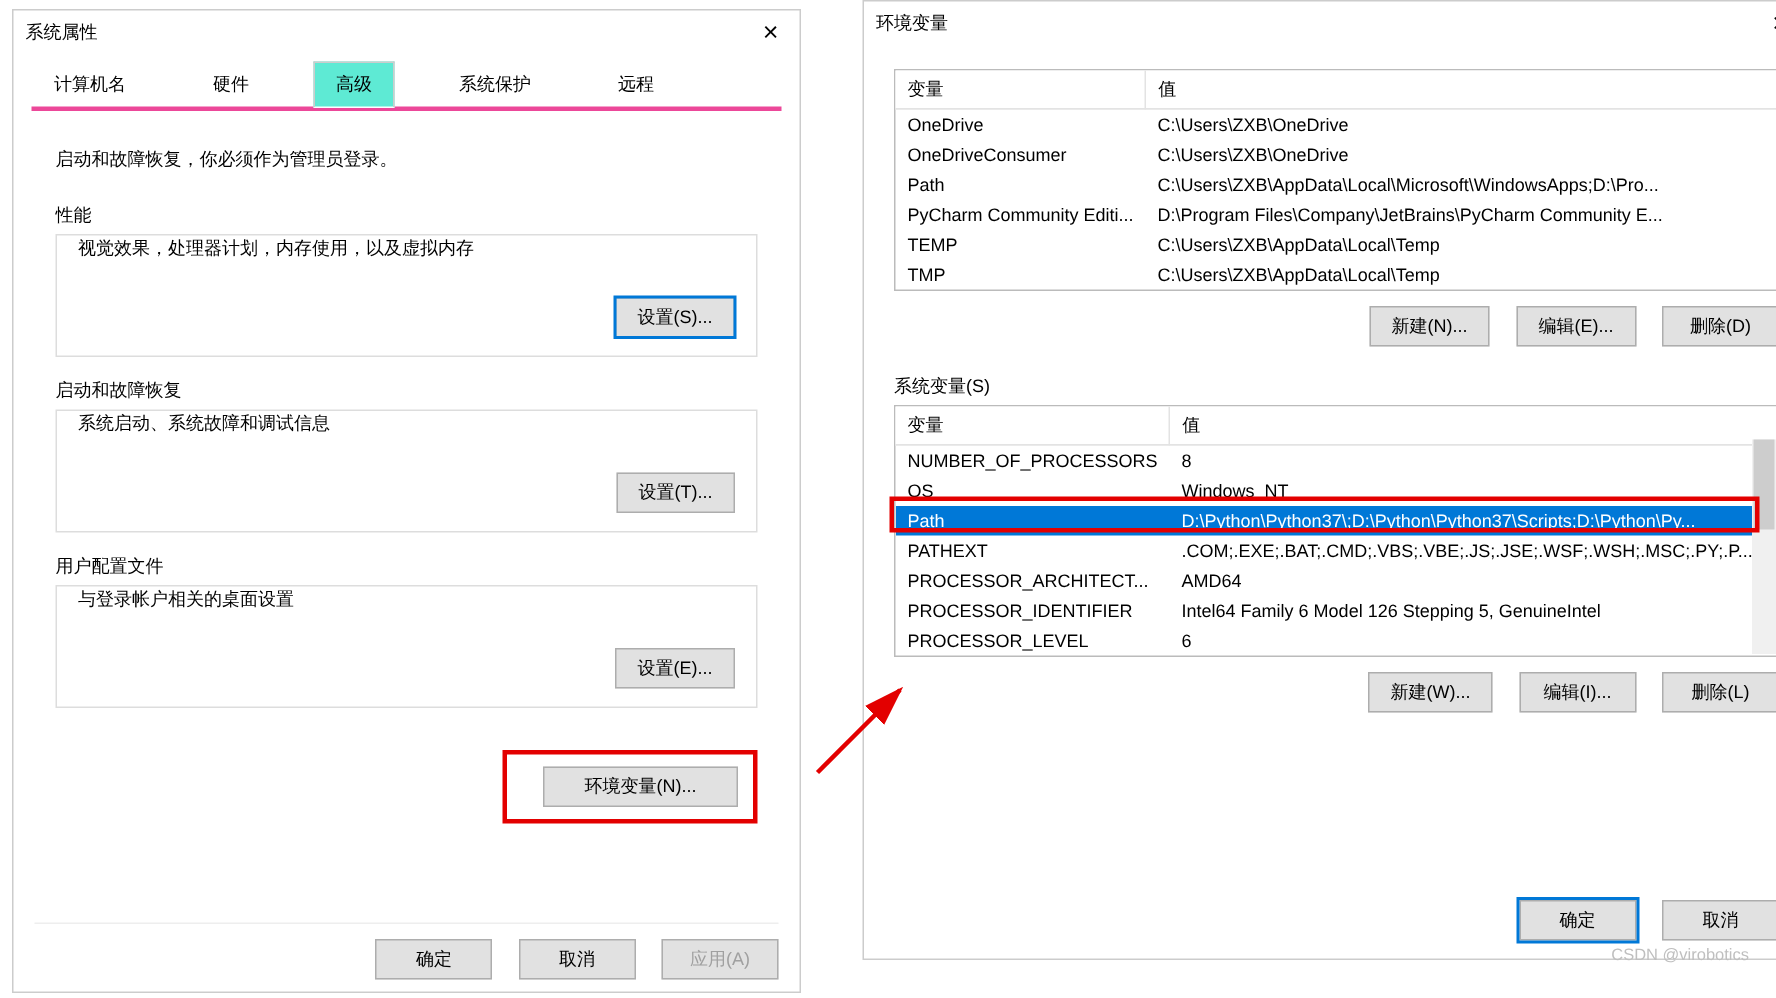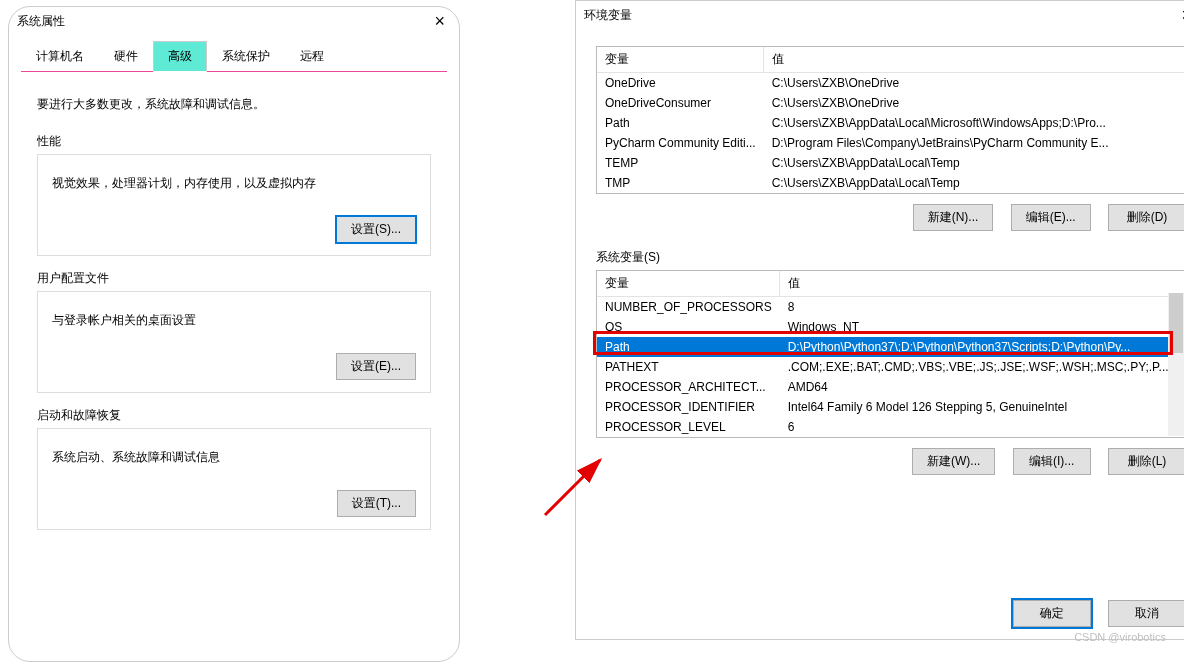--- a/index.html
+++ b/index.html
@@ -1,30 +1,30 @@
 <!DOCTYPE html>
 <html><head>
 <meta charset="utf-8">
 <style>
 * { box-sizing: border-box; margin: 0; padding: 0; font-family: "Microsoft YaHei", "Segoe UI", sans-serif; font-size: 12px; }
 body { background: #fff; width: 1184px; height: 665px; position: relative; overflow: hidden; }
 .dialog { position: absolute; background: #fff; border: 1px solid #ccc; }
-.dlg1 { left: 8px; top: 6px; width: 452px; height: 656px; border-radius: 22px; }
+.dlg1 { left: 8px; top: 6px; width: 526px; height: 656px; }
 .dlg2 { left: 575px; top: 0; width: 632px; height: 640px; }
 .titlebar { display: flex; justify-content: space-between; align-items: center; padding: 4px 8px 8px 8px; }
 .titlebar .title { font-size: 12px; }
 .close-x { font-size: 18px; font-weight: 300; cursor: pointer; padding: 0 6px; }
-.tabs { display: flex; border-bottom: 1px solid #ec4899; margin: 0 12px; }
+.tabs { display: flex; border-bottom: 3px solid #ec4899; margin: 0 12px; gap: 28px; }
 .tab { padding: 6px 14px; border: 1px solid transparent; cursor: pointer; position: relative; top: 1px; }
 .tab.active { border: 1px solid #ccc; border-bottom: 1px solid #fff; background: #5eead4; }
 .content1 { padding: 16px 28px; }
 .intro { margin: 8px 0 20px 0; }
 .group { margin-bottom: 14px; }
 .group-title { margin-bottom: 4px; }
-.group-box { border: 1px solid #ddd; padding: 20px 14px 12px 14px; }
+.group-box { border: 1px solid #ddd; padding: 0 14px 12px 14px; }
 .desc { margin-bottom: 24px; }
 .btn-row { text-align: right; margin-top: 6px; }
 .btn { display: inline-block; min-width: 78px; padding: 4px 14px; border: 1px solid #adadad; background: #e1e1e1; cursor: pointer; text-align: center; margin-left: 14px; }
 .btn.focused { outline: 2px solid #0078d7; outline-offset: -1px; }
 .btn.disabled { color: #a0a0a0; cursor: default; }
 .env-btn-wrap { text-align: right; margin-top: 28px; }
 .env-btn-box { border: 3px solid #e30000; display: inline-block; padding: 8px 10px; }
 .bottom-bar { position: absolute; bottom: 8px; right: 14px; left: 14px; text-align: right; border-top: 1px solid #eee; padding-top: 10px; }
 .section2 { margin: 12px 20px 0 20px; }
 .sec-label { margin-bottom: 4px; }
@@ -53,46 +53,56 @@
     <span class="close-x">×</span>
   </div>
   <div class="tabs">
     <div class="tab">计算机名</div>
     <div class="tab">硬件</div>
     <div class="tab active">高级</div>
     <div class="tab">系统保护</div>
     <div class="tab">远程</div>
   </div>
   <div class="content1">
-    <div class="intro">要进行大多数更改，系统故障和调试信息。</div>
+    <div class="intro">启动和故障恢复，你必须作为管理员登录。</div>
 
     <div class="group">
       <div class="group-title">性能</div>
       <div class="group-box">
         <div class="desc">视觉效果，处理器计划，内存使用，以及虚拟内存</div>
         <div class="btn-row"><span class="btn focused">设置(S)...</span></div>
       </div>
     </div>
 
     <div class="group">
+      <div class="group-title">启动和故障恢复</div>
+      <div class="group-box">
+        <div class="desc">系统启动、系统故障和调试信息</div>
+        <div class="btn-row"><span class="btn">设置(T)...</span></div>
+      </div>
+    </div>
+
+    <div class="group">
       <div class="group-title">用户配置文件</div>
       <div class="group-box">
         <div class="desc">与登录帐户相关的桌面设置</div>
         <div class="btn-row"><span class="btn">设置(E)...</span></div>
       </div>
     </div>
 
-    <div class="group">
-      <div class="group-title">启动和故障恢复</div>
-      <div class="group-box">
-        <div class="desc">系统启动、系统故障和调试信息</div>
-        <div class="btn-row"><span class="btn">设置(T)...</span></div>
-      </div>
-    </div>
-
+    <div class="env-btn-wrap">
+      <span class="env-btn-box">
+        <span class="btn" style="min-width:130px;">环境变量(N)...</span>
+      </span>
+    </div>
+  </div>
+  <div class="bottom-bar">
+    <span class="btn">确定</span>
+    <span class="btn">取消</span>
+    <span class="btn disabled">应用(A)</span>
   </div>
 </div>
 
 <div class="dialog dlg2">
   <div class="titlebar">
     <span class="title">环境变量</span>
     <span class="close-x">×</span>
   </div>
 
   <div class="section2">

